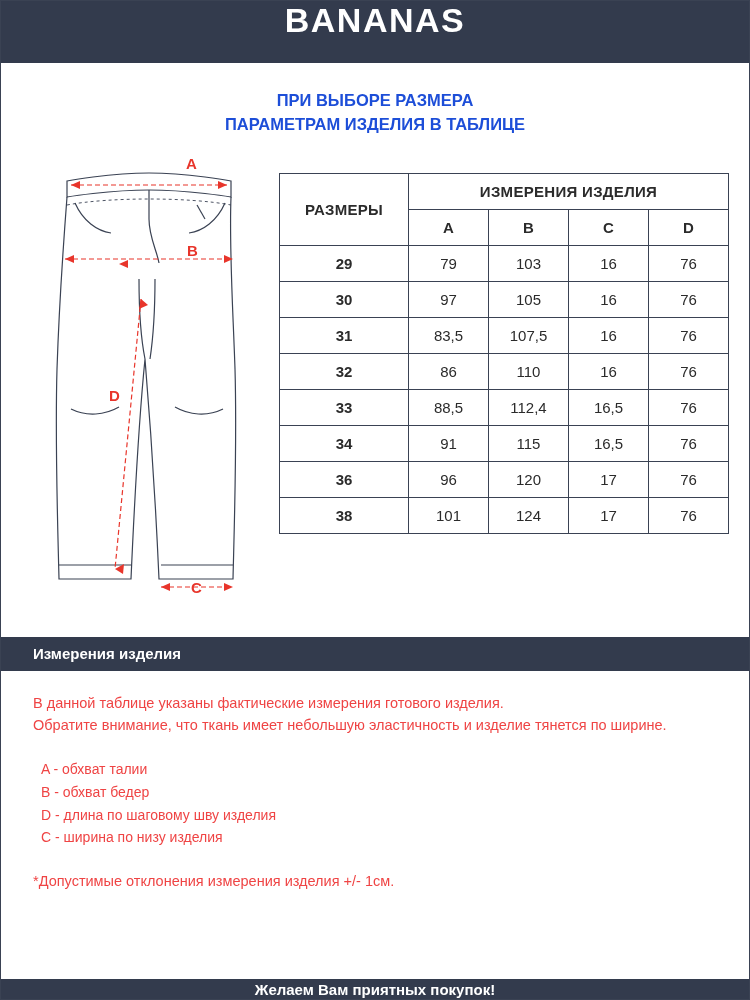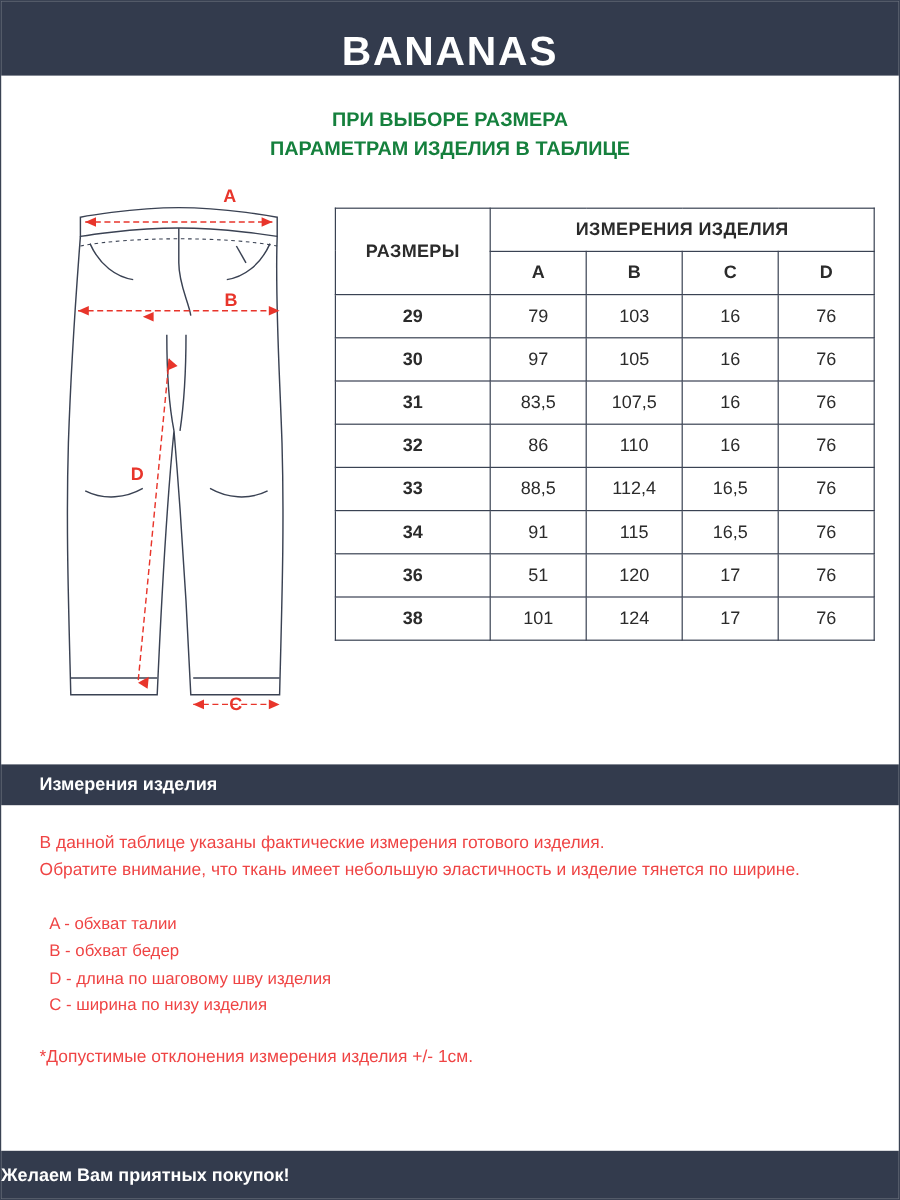--- a/index.html
+++ b/index.html
@@ -22,38 +22,38 @@
     border: 1px solid #3a4253;
     background: #ffffff;
   }
 
   
   .header {
     height: 62px;
     background: #333b4d;
     color: #ffffff;
     display: flex;
-    align-items: flex-end;
+    align-items: flex-start;
     justify-content: center;
   }
   .brand {
     font-size: 34px;
     font-weight: bold;
     letter-spacing: 1.5px;
     color: #ffffff;
   }
 
   
   .intro {
     margin-top: 26px;
     text-align: center;
     font-size: 16.5px;
     font-weight: bold;
     line-height: 1.45;
-    color: #15803d;
+    color: #1d4ed8;
   }
   .intro div { white-space: nowrap; }
 
   
   .content {
     position: relative;
     display: flex;
     margin-top: 22px;
     padding: 0 16px 0 18px;
     box-sizing: border-box;
@@ -148,25 +148,26 @@
   }
   .disclaimer {
     margin-top: 22px;
     font-size: 14.5px;
   }
 
   
   .footer {
     position: absolute;
     left: 0; right: 0; bottom: 0;
-    height: 40px;
+    height: 20px;
     background: #333b4d;
     color: #ffffff;
     display: flex;
     align-items: center;
+    justify-content: center;
     font-size: 15px;
     font-weight: bold;
     margin-top: 32px;
   }
 </style>
 </head>
 <body>
 
 <div class="page">
 
@@ -287,21 +288,21 @@
           </tr>
           <tr>
             <td class="size-cell">34</td>
             <td>91</td>
             <td>115</td>
             <td>16,5</td>
             <td>76</td>
           </tr>
           <tr>
             <td class="size-cell">36</td>
-            <td>51</td>
+            <td>96</td>
             <td>120</td>
             <td>17</td>
             <td>76</td>
           </tr>
           <tr>
             <td class="size-cell">38</td>
             <td>101</td>
             <td>124</td>
             <td>17</td>
             <td>76</td>

